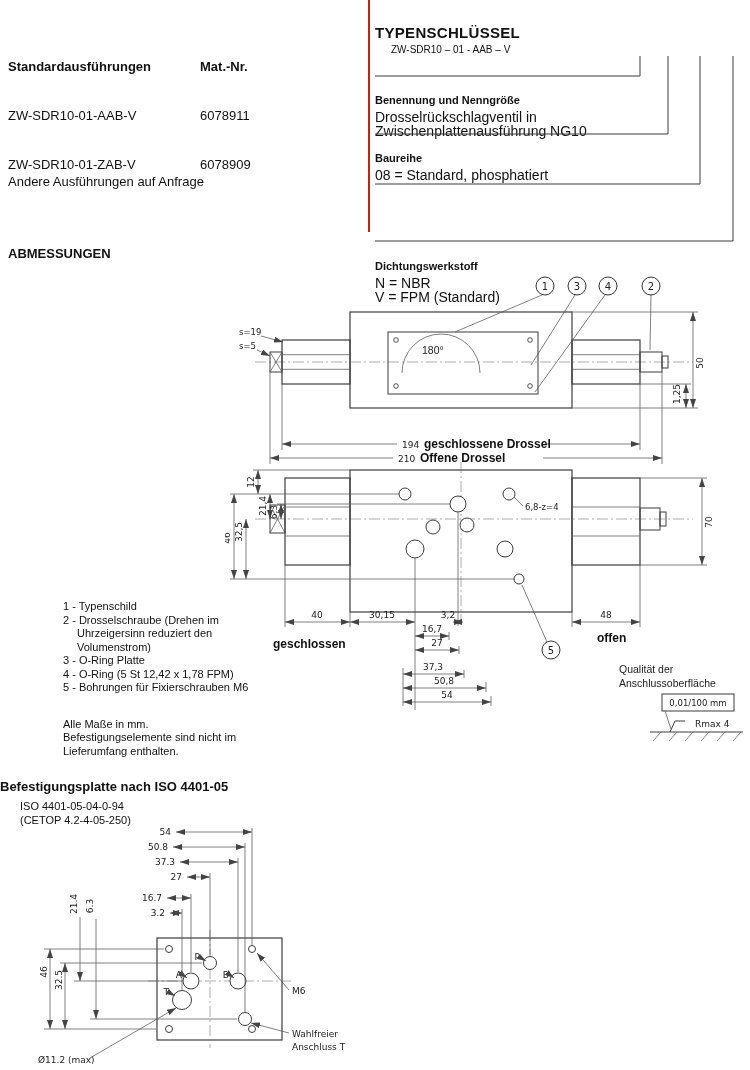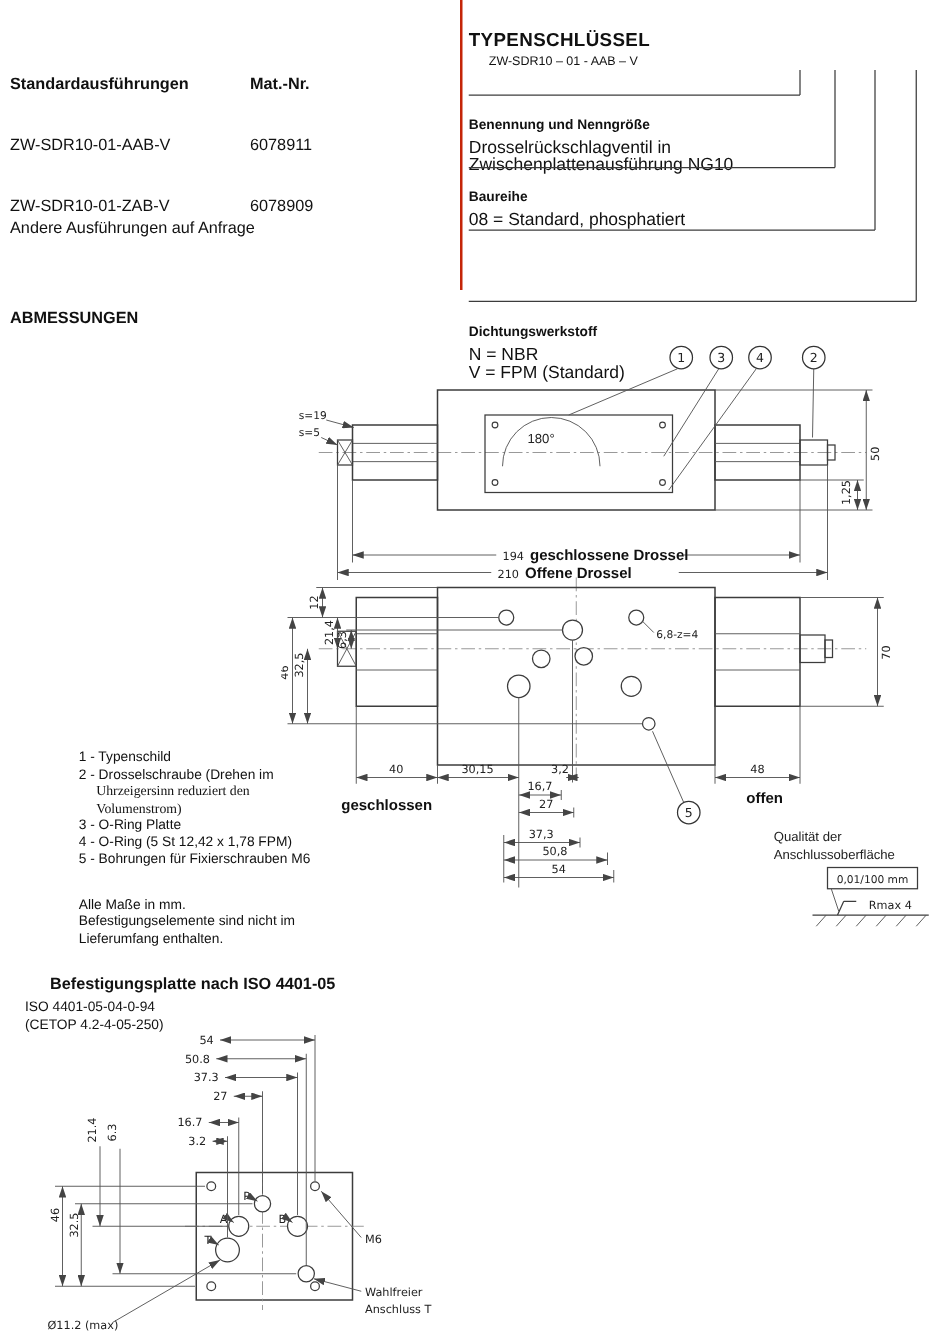--- a/index.html
+++ b/index.html
@@ -22,24 +22,24 @@
              padding-right:6px; font-size:10px; }
   .tk-sec { position:absolute; left:0; width:372px; }
   .tk-head { font-size:11px; font-weight:bold; margin-bottom:5px;margin-top:32px; }
   .tk-line { font-size:14px; line-height:13.5px; }
   .tk-svg { left:370px; top:0; width:380px; height:260px; }
 
   .h2 { font-weight:bold; font-size:13px; }
   .abm { left:8px; top:246px; }
 
   .legend { left:63px; top:600px; width:215px; font-size:11px; line-height:13.5px; }
-  .legend .ind { padding-left:14px;font-family:Liberation Serif, serif; }
+  .legend .ind { padding-left:14px; }
   .legend .notes { margin-top:23px; }
 
-  .bp-head { left:16px; top:779px;padding-left:24px; }
+  .bp-head { left:0; top:779px; }
   .bp-codes { left:20px; top:799px; font-size:11px; line-height:14px; }
 
   .main-svg { left:225px; top:270px; width:522px; height:500px; }
   .plate-svg { left:20px; top:822px; width:370px; height:246px; }
 
   
   .ol  { fill:none; stroke:#3c3c3c; stroke-width:1.2; }
   .ol2 { fill:none; stroke:#3c3c3c; stroke-width:1; }
   .dl  { fill:none; stroke:#555; stroke-width:.75; }
   .cl  { fill:none; stroke:#8a8a8a; stroke-width:.7; stroke-dasharray:11 3 2 3; }

